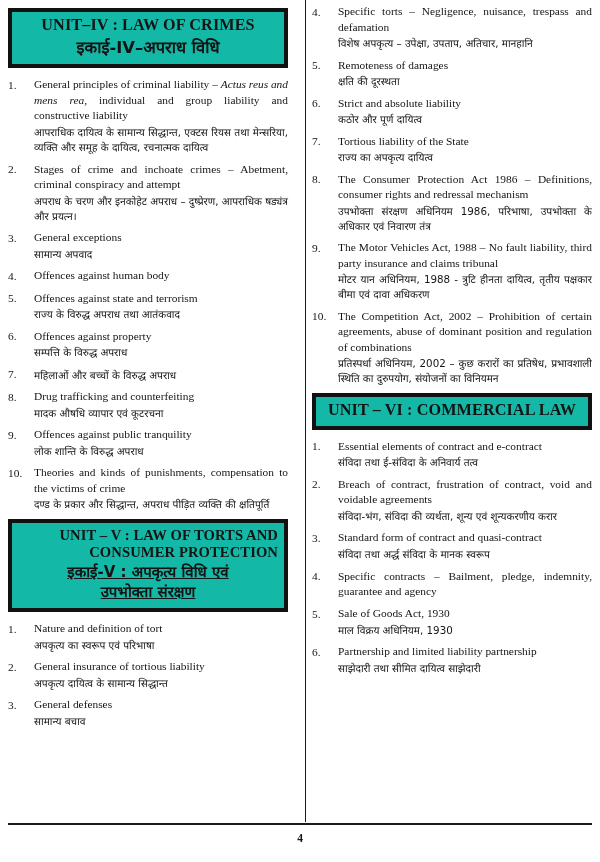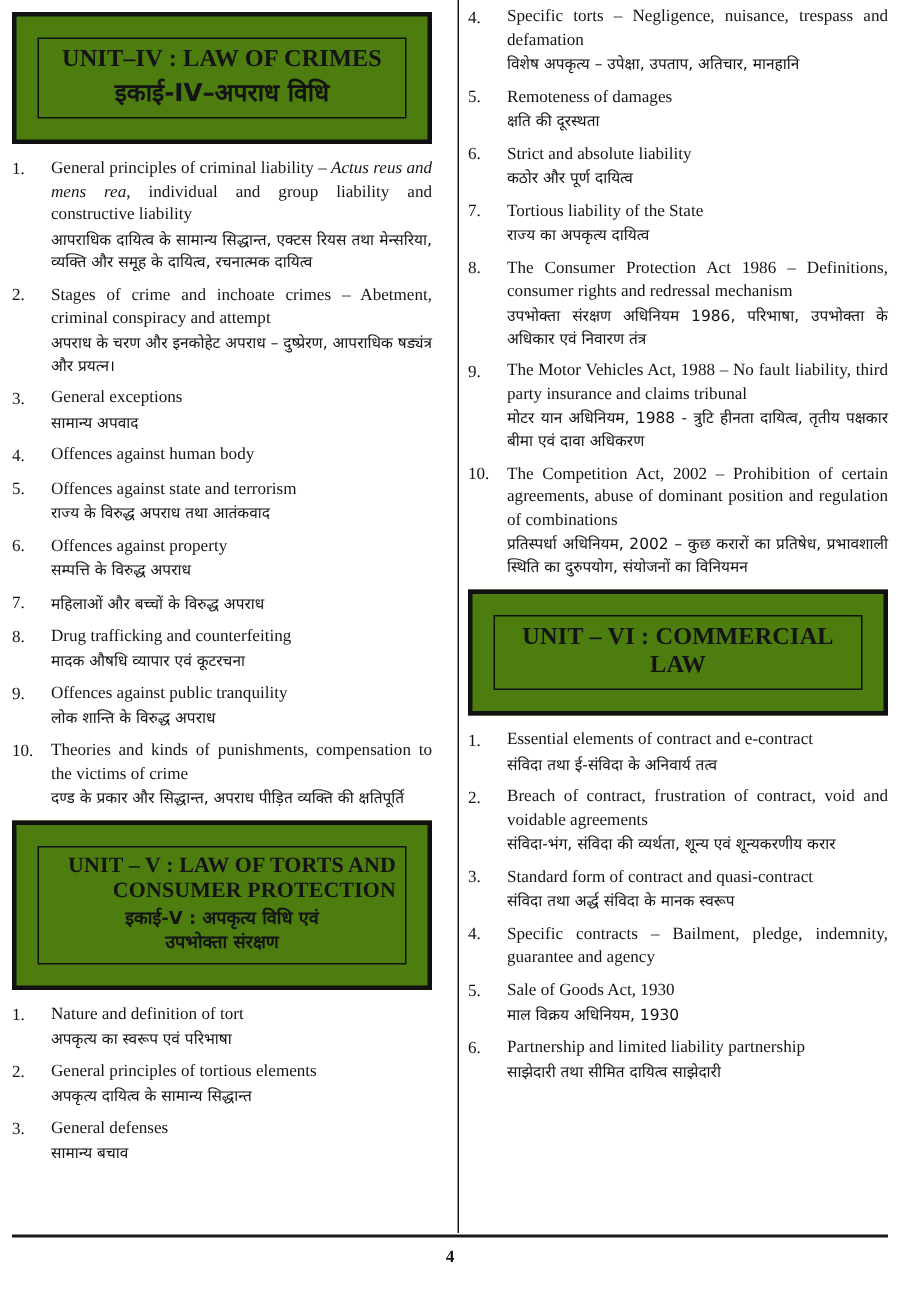--- a/index.html
+++ b/index.html
@@ -69,22 +69,22 @@
     top: 832px;
     text-align: center;
     font-size: 11.5px;
     font-weight: bold;
     font-family: "Liberation Serif", serif;
   }
 
   
   .unit-box {
     border: 3.2px solid #111;
-    padding: 14px;
-    background: #4d7c0f;
+    padding: 0;
+    background: #14b8a6;
     margin: 4px 0 9px 0;
   }
   .unit-box-inner {
     border: 1.1px solid #111;
     padding: 4px 6px 6px 6px;
     text-align: center;
   }
   .unit-en {
     font-family: "Liberation Serif", "DejaVu Serif", serif;
     font-weight: bold;
@@ -96,21 +96,21 @@
   .unit-hi {
     font-family: "DejaVu Sans", sans-serif;
     font-weight: bold;
     font-size: 16.4px;
     line-height: 1.3;
     margin-top: 2px;
     white-space: pre-line;
     text-align: center;
   }
   .unit-box.tall .unit-en { font-size: 14.6px; text-align: right; }
-  .unit-box.tall .unit-hi { font-size: 12px; }
+  .unit-box.tall .unit-hi { font-size: 15px; text-decoration: underline; }
 
   
   ol.items {
     list-style: none;
     margin: 0;
     padding: 0;
   }
   li.item {
     display: flex;
     align-items: flex-start;
@@ -246,21 +246,21 @@
           <li class="item">
             <div class="num">1.</div>
             <div class="item-body">
               <div class="en">Nature and definition of tort</div>
               <div class="hi">अपकृत्य का स्वरूप एवं परिभाषा</div>
             </div>
           </li>
           <li class="item">
             <div class="num">2.</div>
             <div class="item-body">
-              <div class="en">General principles of tortious elements</div>
+              <div class="en">General insurance of tortious liability</div>
               <div class="hi">अपकृत्य दायित्व के सामान्य सिद्धान्त</div>
             </div>
           </li>
           <li class="item">
             <div class="num">3.</div>
             <div class="item-body">
               <div class="en">General defenses</div>
               <div class="hi">सामान्य बचाव</div>
             </div>
           </li>

